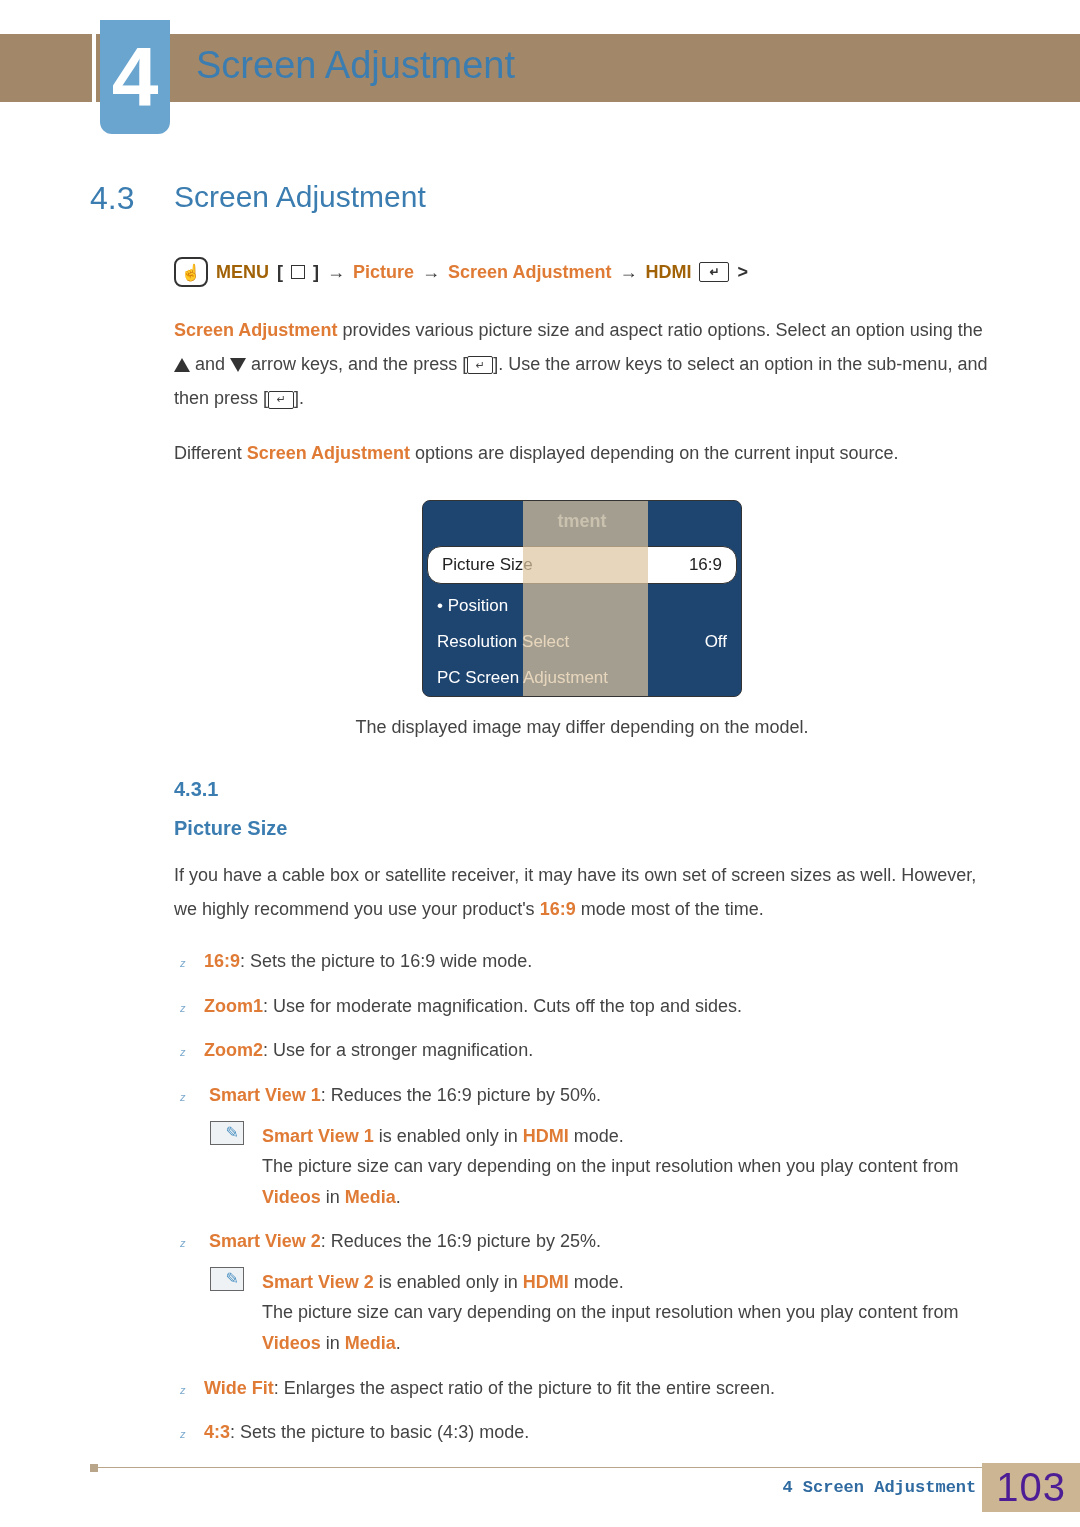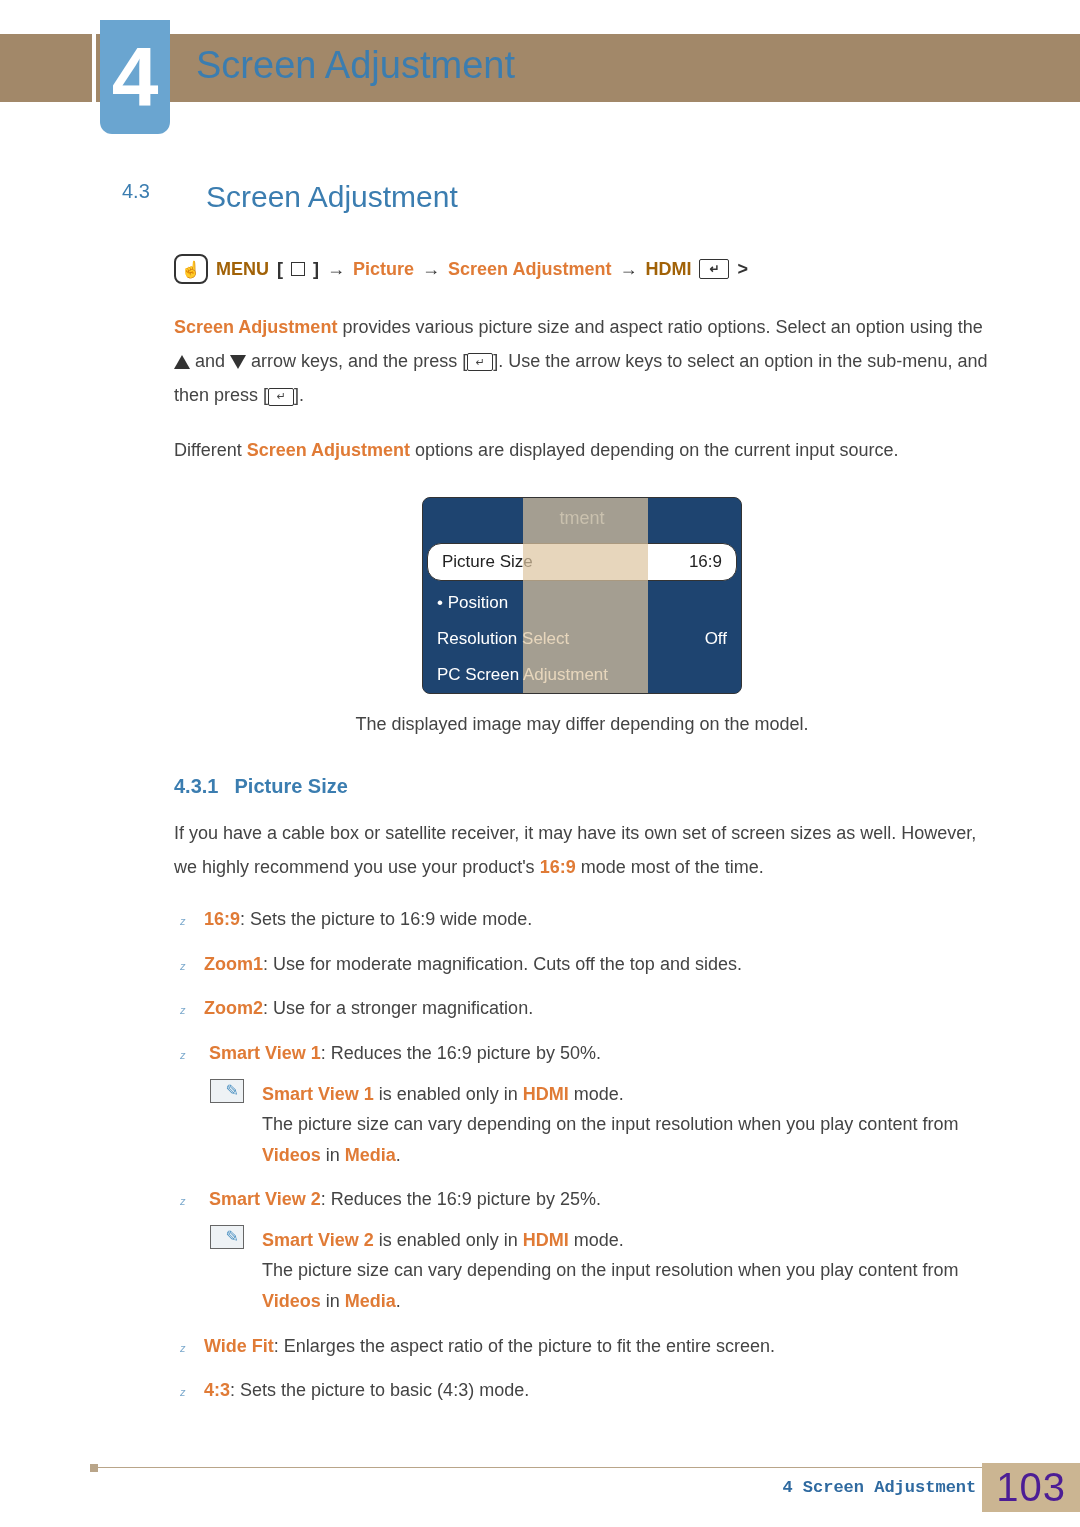--- a/index.html
+++ b/index.html
@@ -43,21 +43,21 @@
     position: absolute;
     top: 44px; left: 196px;
     font-size: 38px;
     color: #3b7db0;
   }
   .content {
     position: absolute;
     top: 180px; left: 90px; right: 90px; bottom: 60px;
   }
   .sec-row { display: flex; gap: 24px; margin-bottom: 40px; }
-  .sec-num { font-size: 20px; color: #3b7db0; width: 60px; margin-left: 32px;}
+  .sec-num { font-size: 32px; color: #3b7db0; width: 60px;}
   .sec-title { font-size: 30px; color: #3b7db0; }
   .body-col { margin-left: 84px; }
   .nav-path {
     display: flex; align-items: center; gap: 8px;
     font-size: 18px; font-weight: bold; color: #333;
     margin: 20px 0 26px 0;
   }
   .nav-icon {
     width: 34px; height: 30px;
     border: 2px solid #333; border-radius: 8px;
@@ -81,35 +81,35 @@
   .enter-inline { display:inline-flex; width:26px; height:18px; border:1.5px solid #333; border-radius:2px; align-items:center; justify-content:center; font-size:11px; vertical-align:middle;}
   .menu-figure {
     width: 320px;
     margin: 30px auto 20px auto;
     border: 1.5px solid #333; border-radius: 8px;
     overflow: hidden;
     position: relative;
     background:#1e4470;
   }
   .menu-head {
-    background:#1e4470; color:#9fb9d0; padding: 10px 14px; font-size:18px; text-align:center;
+    background:#1e4470; color:#9fb9d0; padding: 10px 14px; font-size:18px; text-align:center;font-weight:bold;
   }
   .menu-row {
     display:flex; justify-content:space-between; align-items:center;
     padding: 8px 14px; color:#fff; font-size:17px;
     background:#1e4470;
   }
   .menu-row.selected { background:#fff; color:#222; border-radius:14px; margin:4px; border:1.5px solid #333;}
   .overlay-stripe{
     position:absolute; top:0; bottom:0; left:100px; width:125px;
     background: rgba(221,196,159,0.7);
     pointer-events:none;
   }
   .caption { text-align:center; color:#444; margin: 20px 0 40px 0; }
-  .subsec-row { display:flex; gap:16px; margin: 12px 0 18px 0;}
+  .subsec-row { display:flex; gap:16px; margin: 12px 0 18px 0; flex-direction: column;}
   .subsec-num { color:#3b7db0; font-size:20px; font-weight:bold;}
   .subsec-title { color:#3b7db0; font-size:20px; font-weight:bold;}
   ul.opts { list-style:none; margin-left: 6px; }
   ul.opts > li { margin-bottom: 14px; line-height:1.7; color:#444;}
   ul.opts > li::before { content: "z"; color:#7aa8cc; font-size:11px; font-style:italic; display:inline-block; width:24px;}
   .opt-name { color:#e07b36; font-weight:bold;}
   .note-block { display:flex; gap:18px; margin: 10px 0 14px 30px;}
   .note-icon {
     width:34px; height:24px; border:1.5px solid #666; background:#eef2f5;
     display:flex; align-items:center; justify-content:flex-end; padding-right:4px;

